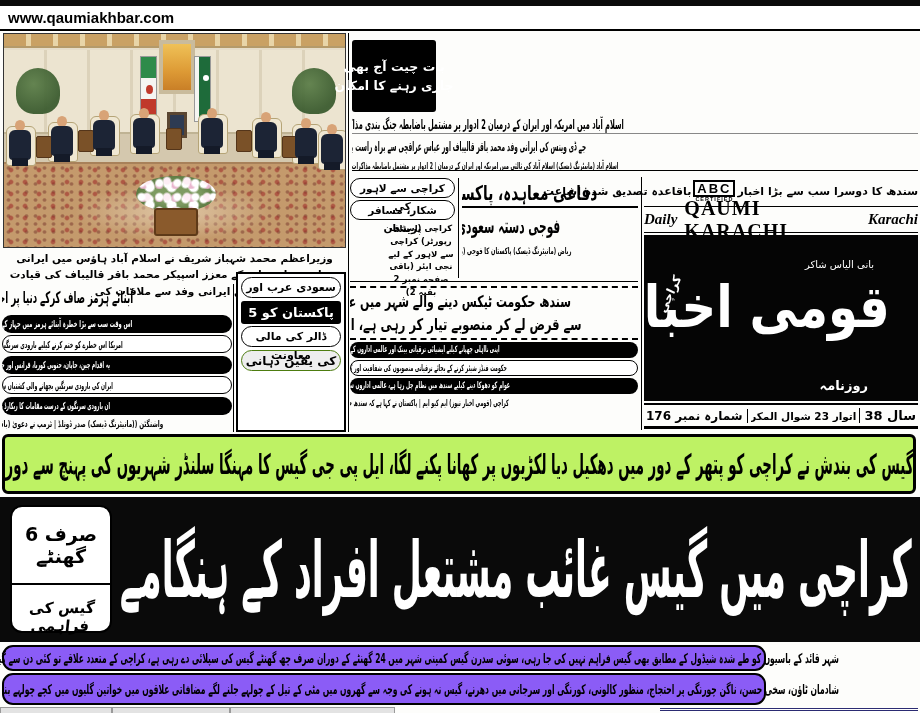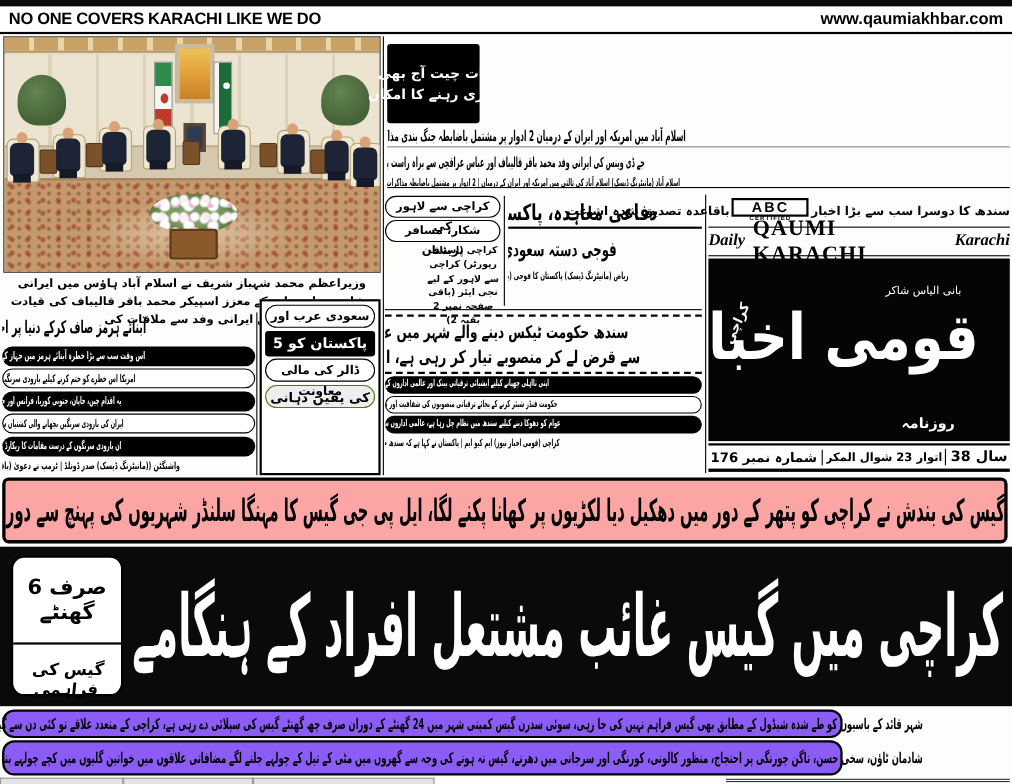--- a/index.html
+++ b/index.html
@@ -117,39 +117,39 @@
   .m-stripe { height:16px; line-height:15px; margin-top:2px; text-align:center; font-size:8.8px; font-weight:bold; border-radius:8px; }
   .m-stripe.b { background:#000; color:#fff; }
   .m-stripe.w { border:1px solid #000; background:#fff; }
   .m-date { margin-top:3px; height:13px; line-height:13px; text-align:center; font-size:9px; font-weight:bold; }
 
   
   .mast { left:644px; top:177px; width:274px; }
   .abc-row { display:flex; direction:rtl; align-items:center; justify-content:space-between; height:30px; border-bottom:1.5px solid #000; }
   .abc-label { font-size:11px; font-weight:bold; white-space:nowrap; }
   .abc-logo { text-align:center; line-height:1; padding:0 2px; }
-  .abc-logo .abc-l { font-family:"Liberation Sans",sans-serif; font-weight:bold; font-size:13px; letter-spacing:2px; border:2px solid #000; padding:0 16px; display:inline-block; }
+  .abc-logo .abc-l { font-family:"Liberation Sans",sans-serif; font-weight:bold; font-size:13px; letter-spacing:2px; border:2px solid #000; padding:0 2px; display:inline-block; }
   .abc-logo .abc-c { font-family:"Liberation Sans",sans-serif; font-size:5.5px; font-weight:bold; letter-spacing:1px; display:block; }
   .daily-row { height:26px; display:flex; align-items:center; justify-content:center; gap:7px; border-bottom:1px solid #000; }
   .daily-it { font-family:"Liberation Serif",serif; font-style:italic; font-weight:bold; font-size:15px; }
   .daily-name { font-family:"Liberation Serif",serif; font-weight:bold; font-size:20px; letter-spacing:1px; }
   .mastbox { position:relative; margin-top:2px; height:166px; background:#050505; color:#fff; overflow:hidden; }
   .mb-founder { position:absolute; top:24px; right:44px; font-size:10px; }
   .mb-name { position:absolute; left:0; right:0; top:38px; text-align:center; }
   .mb-name .fit { font-size:58px; font-weight:bold; transform-origin:center; }
   .mb-city { position:absolute; left:6px; top:52px; font-size:12px; font-weight:bold; transform:rotate(-65deg); }
   .mb-type { position:absolute; right:50px; bottom:8px; font-size:13px; font-weight:bold; }
   .mast-date { margin-top:2px; height:26px; border-top:2px solid #000; border-bottom:3px solid #000;
     display:flex; direction:rtl; align-items:center; justify-content:space-between; padding:0 2px; gap:3px; }
   .md-year { font-size:13px; font-weight:bold; border-left:1.5px solid #000; padding-left:4px; white-space:nowrap; }
   .md-mid { font-size:10.5px; font-weight:bold; white-space:nowrap; display:flex; direction:rtl; align-items:center; gap:2px; overflow:hidden; }
   .md-issue { font-size:12px; font-weight:bold; border-right:1.5px solid #000; padding-right:4px; white-space:nowrap; }
 
   
-  .gas-over { left:2px; top:434px; width:914px; height:60px; border:3px solid #000; border-radius:6px; background:#fca5a5;
+  .gas-over { left:2px; top:434px; width:914px; height:60px; border:3px solid #000; border-radius:6px; background:#bef264;
     display:flex; align-items:center; justify-content:center; }
   .gas-over .fit { font-size:28px; font-weight:bold; }
   .banner { left:0; top:497px; width:920px; height:145px; background:#0a0a0a; }
   .sidebox { position:absolute; left:10px; top:8px; width:102px; height:128px; background:#fff; border:2px solid #000;
     border-radius:12px; text-align:center; padding-top:16px; }
   .sb-1 { font-size:19px; font-weight:bold; border-bottom:2.5px solid #000; display:inline-block; padding:0 4px 16px; }
   .sb-2 { font-size:15px; font-weight:bold; margin-top:14px; transform:skewX(-6deg); }
   .banner-text { position:absolute; left:120px; right:8px; top:0; bottom:0; display:flex; align-items:center; justify-content:center; overflow:hidden; }
   .banner-text .fit { font-size:78px; font-weight:bold; color:#fff; letter-spacing:-2px; }
 
@@ -165,21 +165,20 @@
   .cut { position:absolute; top:0; height:6px; background:#e3e3e3; border:1px solid #9a9a9a; border-bottom:none; }
   .cut-navy { position:absolute; top:1px; height:4px; border-top:3px double #2b2b72; background:#fff; }
 </style>
 </head>
 <body>
 
 <div class="page">
 
   <div class="abs topbar"></div>
   <div class="abs headerbar">
-    <span class="tagline">NO ONE COVERS KARACHI LIKE WE DO</span>
     <span class="website">www.qaumiakhbar.com</span>
   </div>
 
   <div class="abs photo">
     <div class="ph-decor"></div>
     <div class="ph-wall"></div>
     <div class="ph-wainscot"></div>
     <div class="ph-art"></div>
     <div class="ph-frame"></div>
     <div class="flag flag-iran"></div>

